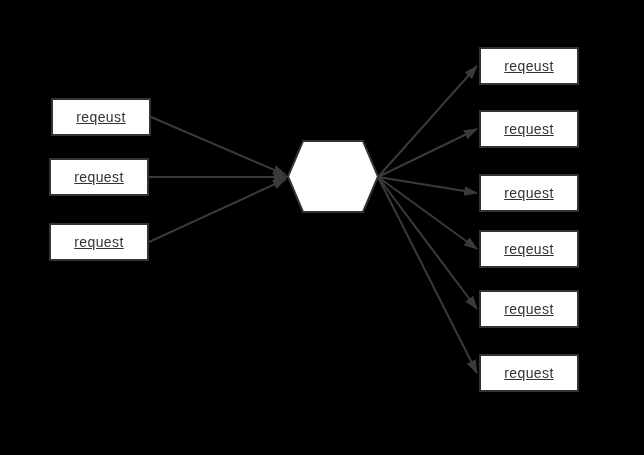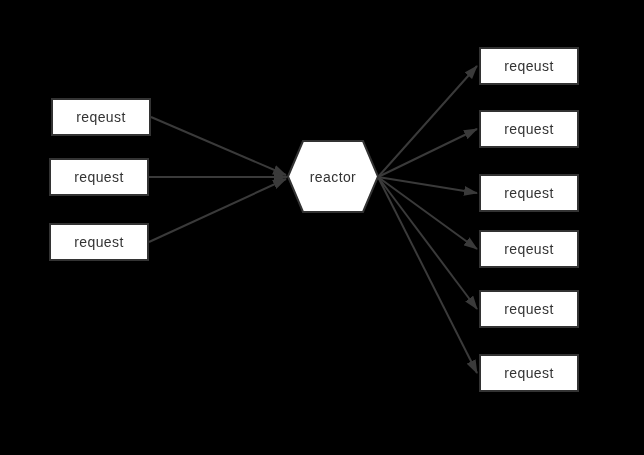--- a/index.html
+++ b/index.html
@@ -37,20 +37,21 @@
     height: 38px;
     box-sizing: border-box;
     background: #ffffff;
     border: 2px solid #333333;
     display: flex;
     align-items: center;
     justify-content: center;
     font-size: 14px;
     letter-spacing: 0.4px;
     color: #333333;
+    text-decoration: underline;
   }
   .hex-label {
     position: absolute;
     left: 288px;
     top: 141px;
     width: 90px;
     height: 71px;
     display: flex;
     align-items: center;
     justify-content: center;
@@ -82,21 +83,20 @@
     <line class="edge" x1="378" y1="177" x2="477" y2="309" marker-end="url(#arrowhead)"></line>
     <line class="edge" x1="378" y1="177" x2="477" y2="373" marker-end="url(#arrowhead)"></line>
 
     <polygon class="hex" points="288,176.5 303,141 363,141 378,176.5 363,212 303,212"></polygon>
   </svg>
 
   <div class="node" style="left:51px; top:98px;">reqeust</div>
   <div class="node" style="left:49px; top:158px;">request</div>
   <div class="node" style="left:49px; top:223px;">request</div>
 
-  <div class="hex-label">reactor</div>
 
   <div class="node" style="left:479px; top:47px;">reqeust</div>
   <div class="node" style="left:479px; top:110px;">request</div>
   <div class="node" style="left:479px; top:174px;">request</div>
   <div class="node" style="left:479px; top:230px;">reqeust</div>
   <div class="node" style="left:479px; top:290px;">request</div>
   <div class="node" style="left:479px; top:354px;">request</div>
 
 </div>
 

